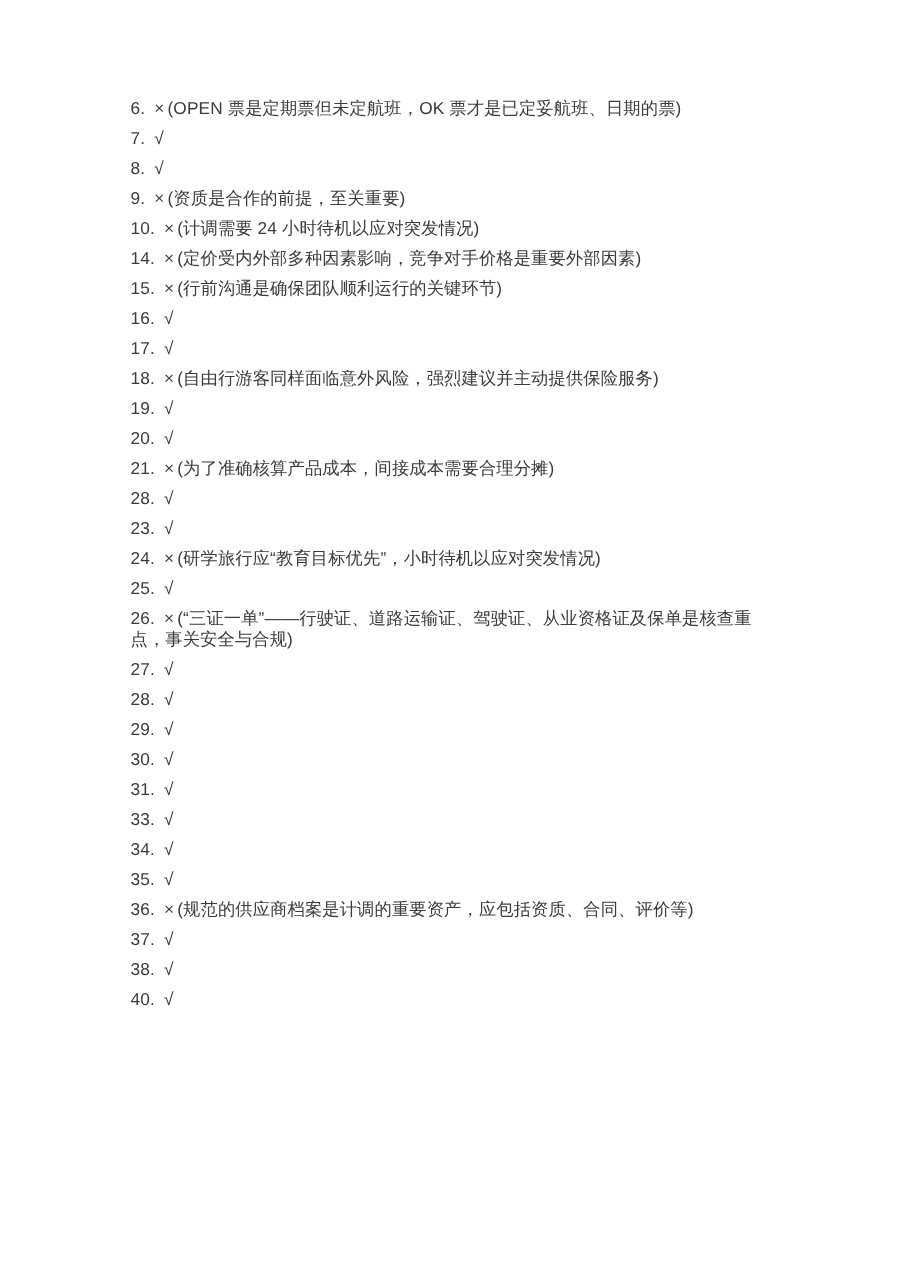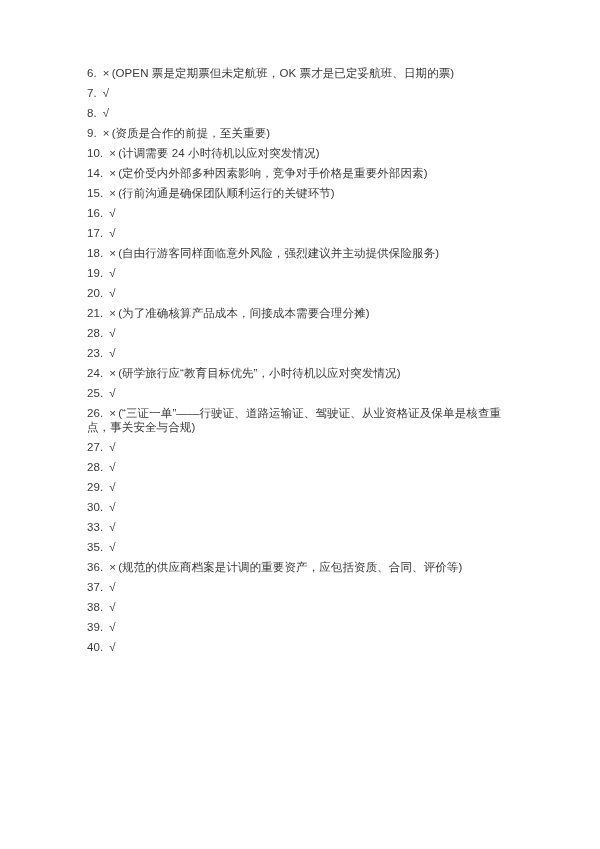--- a/index.html
+++ b/index.html
@@ -130,44 +130,47 @@
   </div>
 
   <div class="row">
     <span class="num">29.</span><span class="mark">√</span><span class="note"></span>
   </div>
 
   <div class="row">
     <span class="num">30.</span><span class="mark">√</span><span class="note"></span>
   </div>
 
+  <div class="row">
+    <span class="num">31.</span><span class="mark">√</span><span class="note"></span>
+  </div>
 
 
   <div class="row">
     <span class="num">33.</span><span class="mark">√</span><span class="note"></span>
   </div>
 
+  <div class="row">
+    <span class="num">34.</span><span class="mark">√</span><span class="note"></span>
+  </div>
 
   <div class="row">
     <span class="num">35.</span><span class="mark">√</span><span class="note"></span>
   </div>
 
   <div class="row">
     <span class="num">36.</span><span class="mark">×</span><span class="note">(规范的供应商档案是计调的重要资产，应包括资质、合同、评价等)</span>
   </div>
 
   <div class="row">
     <span class="num">37.</span><span class="mark">√</span><span class="note"></span>
   </div>
 
   <div class="row">
     <span class="num">38.</span><span class="mark">√</span><span class="note"></span>
   </div>
 
-  <div class="row">
-    <span class="num">39.</span><span class="mark">√</span><span class="note"></span>
-  </div>
 
   <div class="row">
     <span class="num">40.</span><span class="mark">√</span><span class="note"></span>
   </div>
 </div>
 </div>
 
 </body></html>

